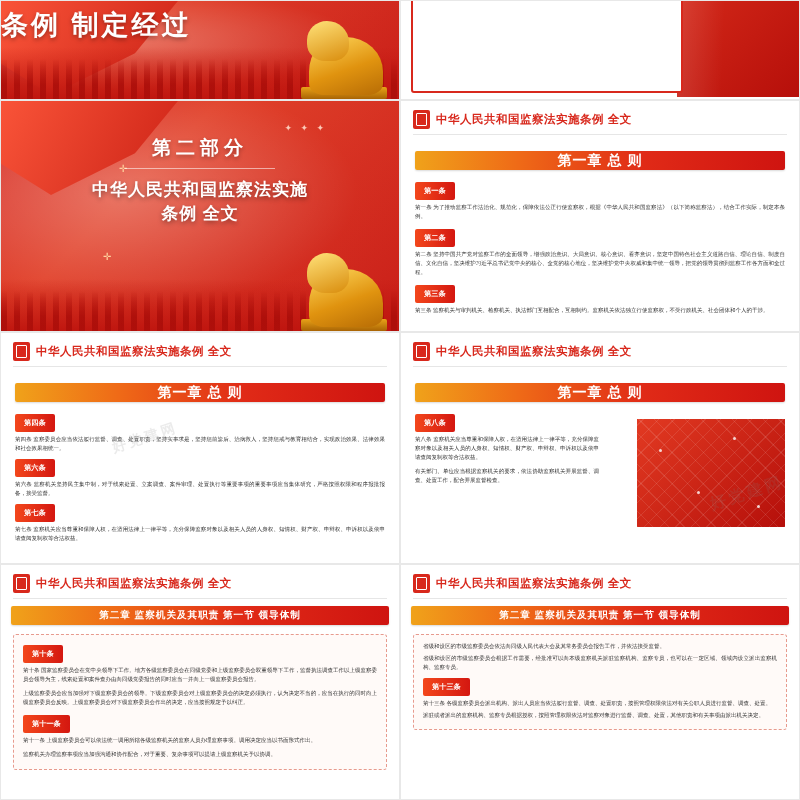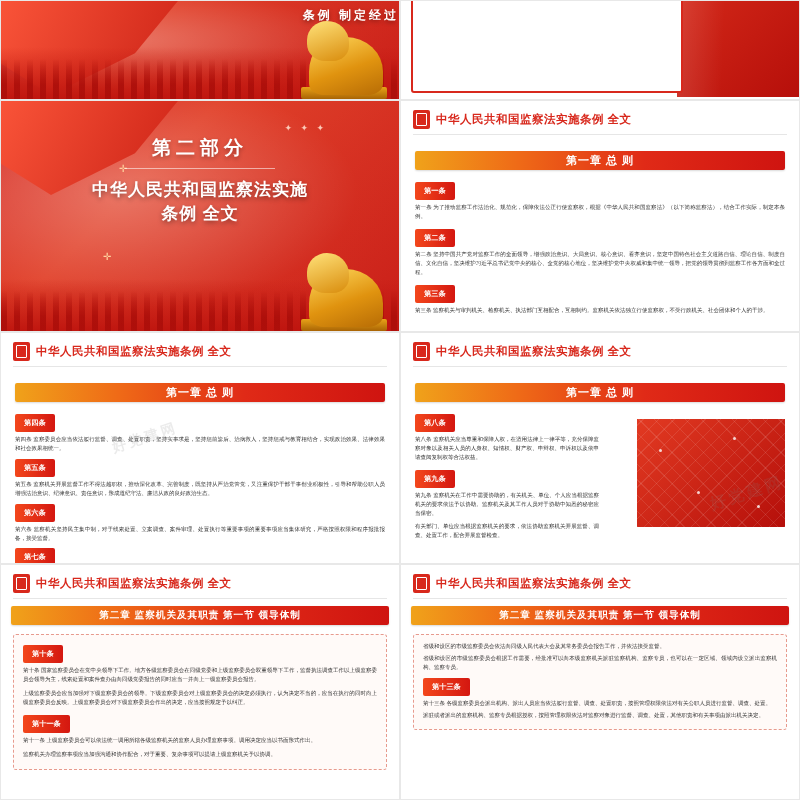--- a/index.html
+++ b/index.html
@@ -72,23 +72,23 @@
     border-radius: 50% 55% 40% 45%;
   }
   .hero .lion .base {
     position: absolute; right: 2px; bottom: 0;
     width: 86px; height: 12px;
     background: linear-gradient(#e8a218,#a96404);
     border-radius: 2px;
   }
   .hero-title-big {
     position: absolute; left: 0; right: 0; top: 6px;
-    text-align: right;
+    text-align: left;
     color: #fff;
-    font-size: 12px; font-weight: bold;
+    font-size: 27px; font-weight: bold;
     letter-spacing: 3px;
     text-shadow: 0 2px 4px rgba(0,0,0,.35);
   }
   .part-block {
     position: absolute; left: 0; right: 0; top: 34px;
     text-align: center; color: #fff;
   }
   .part-block .ptitle {
     font-size: 19px; font-weight: bold; letter-spacing: 5px;
     text-shadow: 0 2px 4px rgba(0,0,0,.3);
@@ -107,21 +107,20 @@
     text-shadow: 0 2px 5px rgba(0,0,0,.4);
   }
   .part-block .pmain .l2 { display: block; }
   .birds { position: absolute; right: 72px; top: 22px; color:#ffd9c7; font-size: 9px; letter-spacing: 3px; opacity:.9;}
   .plus-deco { position:absolute; color:#ffd39f; font-size:10px; }
 
   
   .c-head {
     display: flex; align-items: center; gap: 6px;
     padding: 9px 1px 5px 12px;
-    font-family: Liberation Serif, serif;
   }
   .c-head .badge {
     width: 17px; height: 19px; flex: none; position: relative;
     background: #d8281c;
     border-radius: 2px;
   }
   .c-head .badge::after{
     content:"";
     position:absolute; left:3px; top:3px; right:3px; bottom:3px;
     border:1px solid #fff; border-radius:1px;
@@ -130,21 +129,21 @@
     color: #d8281c; font-size: 11.5px; font-weight: bold; letter-spacing: .5px;
   }
   .c-head-rule {
     height: 1px; background: #e6e6e6; margin: 0 12px 7px 12px;
   }
   .chapter-bar {
     margin: 16px 14px 9px 14px;
     height: 19px;
     background: linear-gradient(90deg,#f0a21a 0%, #ef6a17 28%, #e02a17 62%, #cf1410 100%);
     border-radius: 2px;
-    color: #fff; font-size: 11px; font-weight: bold;
+    color: #fff; font-size: 14px; font-weight: bold;
     display: flex; align-items: center; justify-content: center;
     letter-spacing: 1px;
     box-shadow: 0 1px 2px rgba(0,0,0,.15);
   }
   .chapter-bar.wide { margin: 0 10px 9px 10px; font-size: 9.6px;}
   .body-wrap { padding: 0 14px; }
   .art-tag {
     display: inline-block;
     background: linear-gradient(90deg,#f3471c,#d41710);
     color: #fff; font-size: 7.2px; font-weight: bold;
@@ -287,24 +286,20 @@
       <span class="htxt">中华人民共和国监察法实施条例 全文</span>
     </div>
     <div class="c-head-rule"></div>
     <div class="chapter-bar">第一章  总 则</div>
     <div class="body-wrap">
       <div>
         <span class="art-tag">第四条</span>
         <div class="para tight">第四条 监察委员会应当依法履行监督、调查、处置职责，坚持实事求是，坚持惩前毖后、治病救人，坚持惩戒与教育相结合，实现政治效果、法律效果和社会效果相统一。</div>
       </div>
       <div>
-        <span class="art-tag">第五条</span>
-        <div class="para tight">第五条 监察机关开展监督工作不得法越职权，推动深化改革、完善制度，既坚持从严治党管党，又注重保护干部干事创业积极性，引导和帮助公职人员增强法治意识、纪律意识、责任意识，形成遵纪守法、廉洁从政的良好政治生态。</div>
-      </div>
-      <div>
         <span class="art-tag">第六条</span>
         <div class="para tight">第六条 监察机关坚持民主集中制，对于线索处置、立案调查、案件审理、处置执行等重要事项的重要事项应当集体研究，严格按照权限和程序报批报备，接受监督。</div>
       </div>
       <div>
         <span class="art-tag">第七条</span>
         <div class="para tight">第七条 监察机关应当尊重和保障人权，在适用法律上一律平等，充分保障监察对象以及相关人员的人身权、知情权、财产权、申辩权、申诉权以及依申请查阅复制权等合法权益。</div>
       </div>
     </div>
     <div class="wm w3">好党建网</div>
   </div>
@@ -313,24 +308,20 @@
     <div class="c-head">
       <span class="badge"></span>
       <span class="htxt">中华人民共和国监察法实施条例 全文</span>
     </div>
     <div class="c-head-rule"></div>
     <div class="chapter-bar">第一章  总 则</div>
     <div class="body-wrap" style="width:212px;">
       <div>
         <span class="art-tag">第八条</span>
         <div class="para">第八条 监察机关应当尊重和保障人权，在适用法律上一律平等，充分保障监察对象以及相关人员的人身权、知情权、财产权、申辩权、申诉权以及依申请查阅复制权等合法权益。</div>
-      </div>
-      <div>
-        <span class="art-tag">第九条</span>
-        <div class="para">第九条 监察机关在工作中需要协助的，有关机关、单位、个人应当根据监察机关的要求依法予以协助。监察机关及其工作人员对于协助中知悉的秘密应当保密。</div>
       </div>
       <div>
         <div class="para">有关部门、单位应当根据监察机关的要求，依法协助监察机关开展监督、调查、处置工作，配合开展监督检查。</div>
       </div>
     </div>
     <div class="pattern-box">
       <div class="grid"></div>
       <div class="dot" style="left:22px; top:30px;"></div>
       <div class="dot" style="left:96px; top:18px;"></div>
       <div class="dot" style="left:60px; top:72px;"></div>

